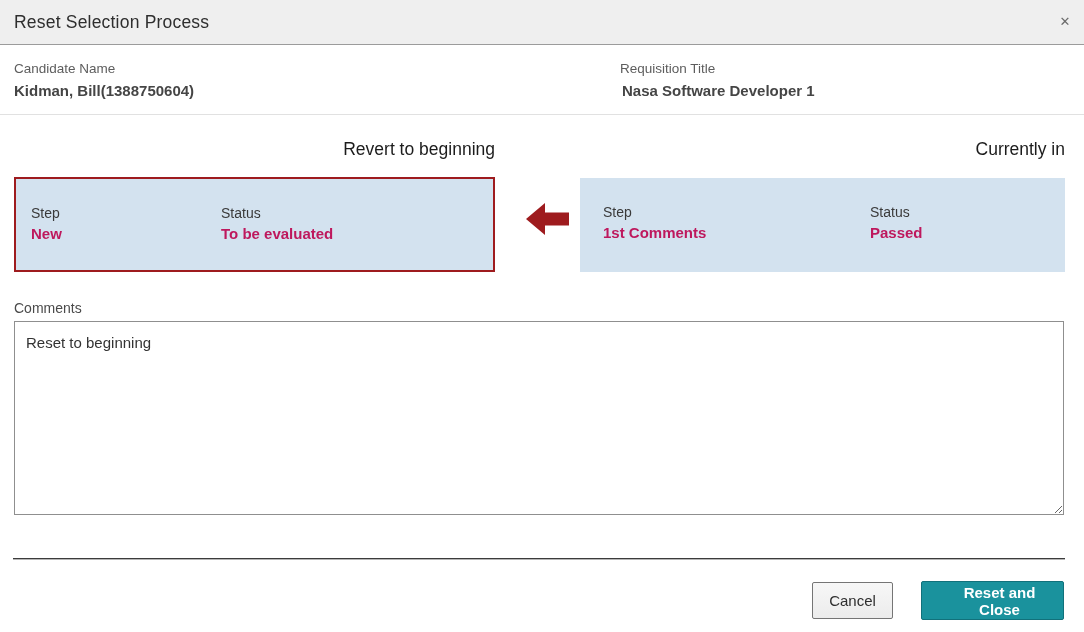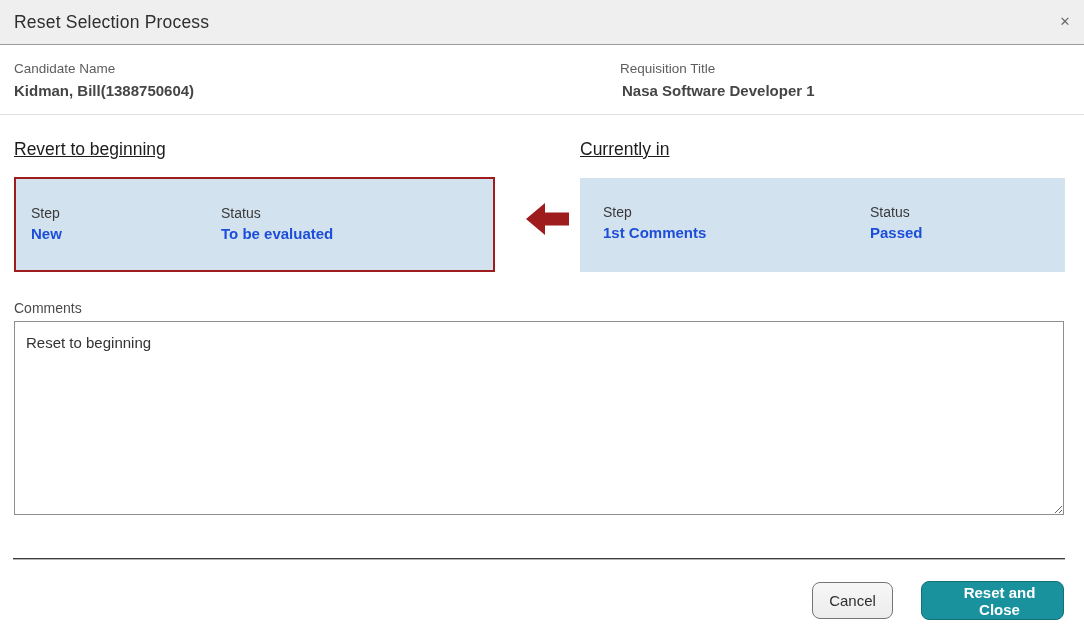--- a/index.html
+++ b/index.html
@@ -29,58 +29,58 @@
   .info-label { position: absolute; font-size: 13.5px; color: #5d5d5d; }
   .info-value { position: absolute; font-size: 15px; font-weight: bold; color: #454545; }
   .lbl-candidate { left: 14px; top: 61px; text-align: center; }
   .val-candidate { left: 14px; top: 82px; }
   .lbl-requisition { left: 620px; top: 61px; }
   .val-requisition { left: 622px; top: 82px; }
   .info-sep { position: absolute; left: 0; top: 114px; width: 1084px; height: 1px; background: #e1e1e1; }
 
   
   .section-heading {
-    position: absolute; top: 139px; font-size: 17.5px; color: #1c1c1c; text-align: left; text-decoration: underline;
+    position: absolute; top: 139px; font-size: 17.5px; color: #1c1c1c; text-align: right;
   }
   .heading-left { left: 14px; width: 481px; }
   .heading-right { left: 580px; width: 485px; }
 
   
   .step-box {
     position: absolute; background: #d3e2ef; border-radius: 0;
   }
   .box-revert { left: 14px; top: 177px; width: 481px; height: 95px; border: 2px solid #9e1b1e; }
   .box-current { left: 580px; top: 178px; width: 485px; height: 94px; }
   .box-col { position: absolute; top: 26px; }
   .box-revert .col-step { left: 15px; }
   .box-revert .col-status { left: 205px; }
   .box-current .col-step { left: 23px; }
   .box-current .col-status { left: 290px; }
   .box-label { font-size: 14px; color: #3a3a3a; }
-  .box-value { font-size: 15px; font-weight: bold; color: #1d4ed8; margin-top: 4px; }
+  .box-value { font-size: 15px; font-weight: bold; color: #be185d; margin-top: 4px; }
 
   
   .revert-arrow { position: absolute; left: 526px; top: 202px; width: 43px; height: 34px; }
 
   
   .comments-label { position: absolute; left: 14px; top: 300px; font-size: 14px; color: #4a4a4a; }
   .comments-input {
     position: absolute; left: 14px; top: 321px; width: 1050px; height: 194px;
     border: 1px solid #8f8f8f; border-radius: 0; background: #ffffff;
     font-family: "Liberation Sans", "DejaVu Sans", sans-serif;
     font-size: 15px; color: #333333; padding: 12px 11px; outline: none;
   }
 
   
   .footer-divider {
     position: absolute; left: 13px; top: 558px; width: 1052px; height: 2px;
     background: #3c3c3c; border-bottom: 1px solid #b5b5b5;
   }
   .btn {
-    position: absolute; border-radius: 8px; font-family: "Liberation Sans", "DejaVu Sans", sans-serif;
+    position: absolute; border-radius: 2px; font-family: "Liberation Sans", "DejaVu Sans", sans-serif;
     font-size: 15px; cursor: pointer; text-align: center;
   }
   .btn-cancel {
     left: 812px; top: 582px; width: 81px; height: 37px;
     background: linear-gradient(#f7f7f7, #ececec); border: 1px solid #757575; color: #2e2e2e;
   }
   .btn-submit {
     left: 921px; top: 581px; width: 143px; height: 39px;
     background: #1a929d; border: 1px solid #11717b; color: #ffffff; font-weight: bold; padding-left: 20px;
   }

